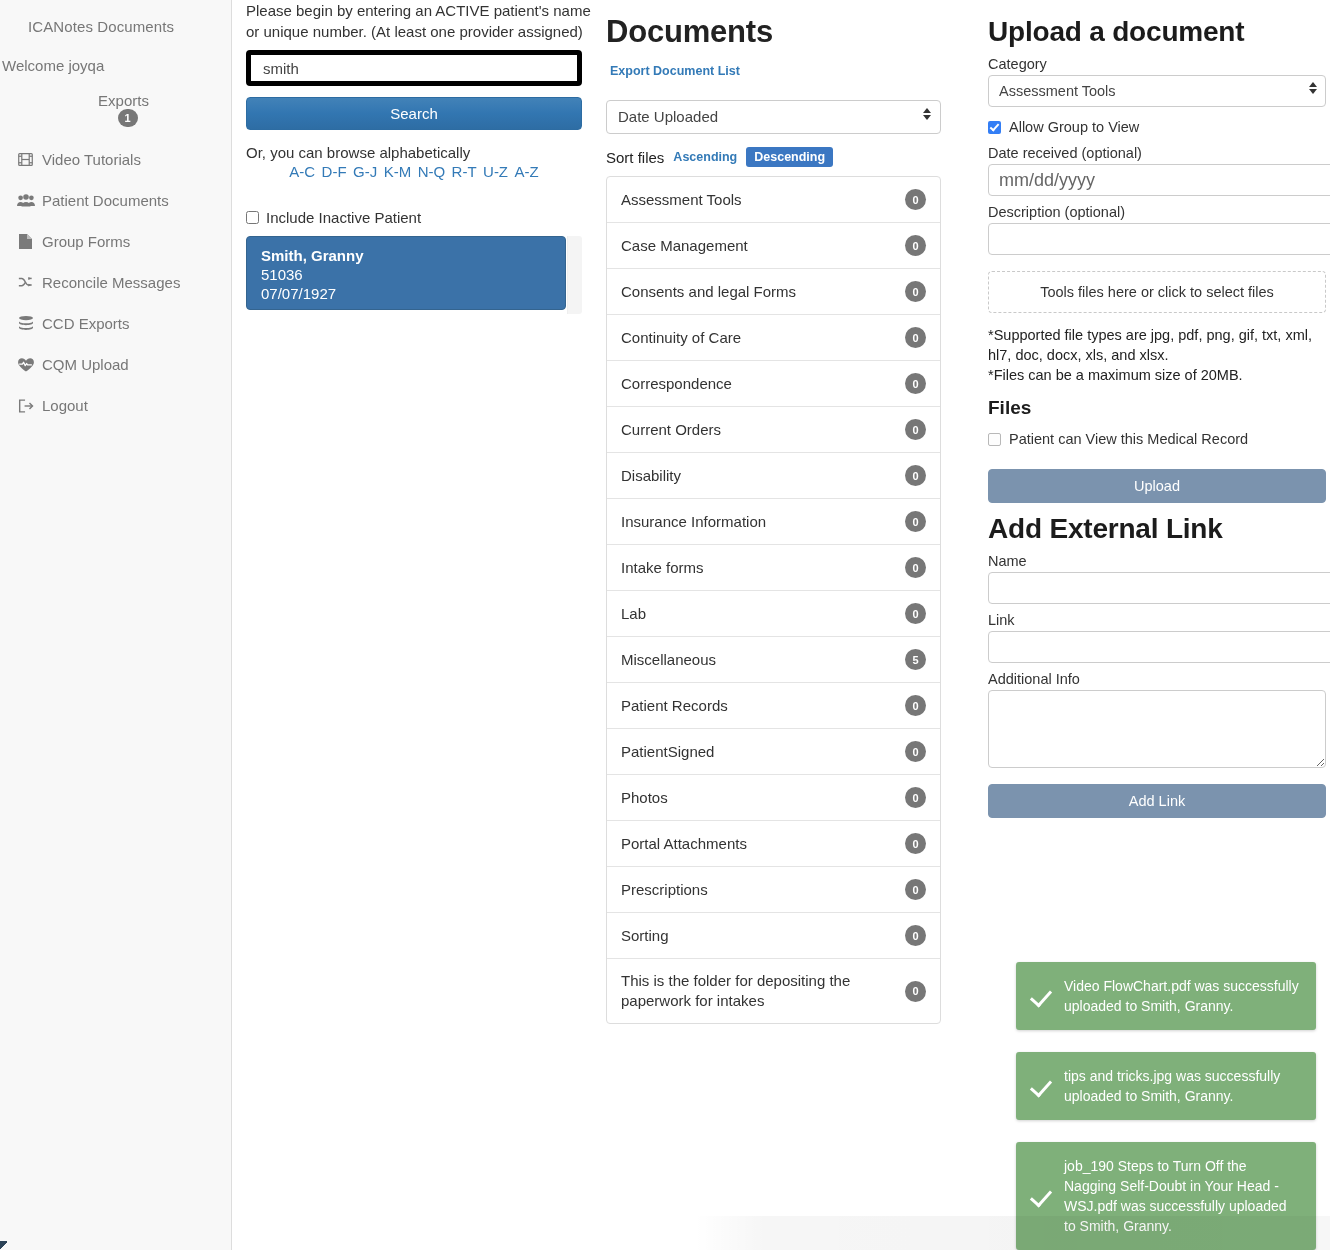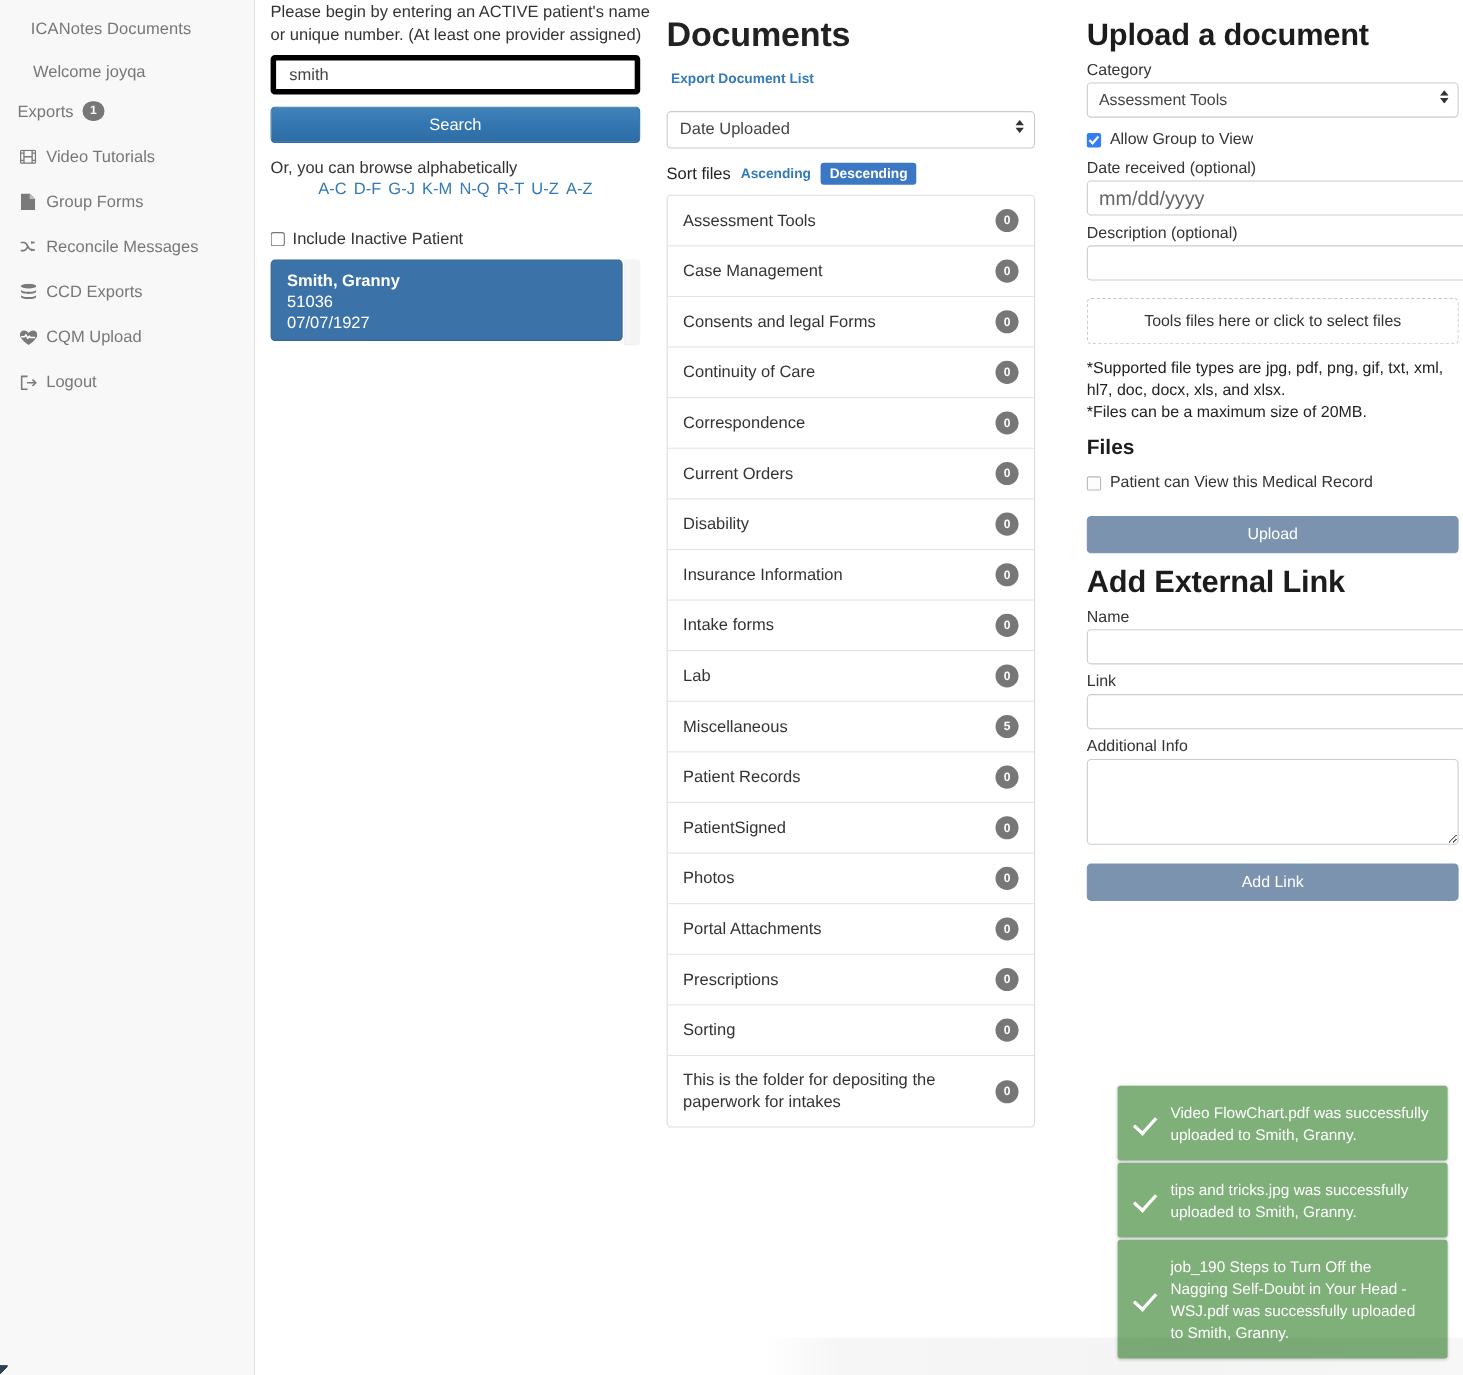--- a/index.html
+++ b/index.html
@@ -22,35 +22,35 @@
     padding-top: 12px;
     position: relative;
   }
   .sidebar-brand {
     font-size: 15px; color: #777777;
     padding: 6px 0 6px 28px;
     letter-spacing: .1px;
   }
   .sidebar-welcome {
     font-size: 15px; color: #777777;
-    padding: 16px 0 6px 30px;
+    padding: 16px 0 6px 2px;
   }
   .sidebar-item {
     display: flex; align-items: center;
     padding: 12px 0 12px 16px;
     font-size: 15px; color: #777777;
     cursor: pointer;
     white-space: nowrap;
   }
   .sidebar-item .ico {
     width: 19px; height: 16px; margin-right: 7px;
     display: inline-flex; align-items: center; justify-content: center;
     color: #7a7a7a; flex: 0 0 auto;
   }
-  .sidebar-item.no-icon { padding-left: 16px; }
+  .sidebar-item.no-icon { padding-left: 16px; flex-direction: column; }
   .badge-pill {
     display: inline-block;
     min-width: 20px; height: 18px; line-height: 18px;
     border-radius: 9px;
     background: #777777; color: #ffffff;
     font-size: 11px; font-weight: bold;
     text-align: center; padding: 0 6px;
     margin-left: 8px; vertical-align: middle;
   }
   .corner-mark {
@@ -262,23 +262,23 @@
     width: 338px; height: 78px;
     border: 1px solid #cccccc; border-radius: 4px;
     background: #ffffff; font-size: 14.5px; color: #555555;
     padding: 6px 10px; resize: vertical;
     font-family: "Liberation Sans", sans-serif;
     outline: none;
   }
 
   
   .toast-stack {
-    position: absolute; right: 14px; bottom: 15px;
+    position: absolute; right: 14px; bottom: 0;
     width: 300px;
-    display: flex; flex-direction: column; gap: 2px;
+    display: flex; flex-direction: column; gap: 22px;
   }
   .toast {
     display: flex; align-items: center; gap: 10px;
     background: #7fb07a; color: #ffffff;
     border-radius: 3px; padding: 14px 14px 14px 12px;
     font-size: 14px; line-height: 20px;
     box-shadow: 0 1px 3px rgba(0,0,0,.18);
   }
   .toast .tick {
     flex: 0 0 auto; width: 26px; height: 26px;
@@ -328,20 +328,33 @@
           <line x1="4" y1="7" x2="12" y2="7"></line>
           <line x1="0.7" y1="3.5" x2="4" y2="3.5"></line>
             <line x1="0.7" y1="10.5" x2="4" y2="10.5"></line>
           <line x1="12" y1="3.5" x2="15.3" y2="3.5"></line>
             <line x1="12" y1="10.5" x2="15.3" y2="10.5"></line>
         </svg>
       </span>
       <span>Video Tutorials</span>
     </div>
 
+    <div class="sidebar-item">
+      <span class="ico">
+        <svg width="18" height="13" viewBox="0 0 20 14" fill="#7a7a7a">
+          <circle cx="4" cy="4" r="2.6"></circle>
+            <circle cx="16" cy="4" r="2.6"></circle>
+            <circle cx="10" cy="3.2" r="3.1"></circle>
+          <path d="M0 13c0-2.6 1.8-4.2 4-4.2s4 1.6 4 4.2z"></path>
+          <path d="M12 13c0-2.6 1.8-4.2 4-4.2s4 1.6 4 4.2z"></path>
+          <path d="M5 13.6c0-3 2.2-5 5-5s5 2 5 5z"></path>
+        </svg>
+      </span>
+      <span>Patient Documents</span>
+    </div>
 
     <div class="sidebar-item">
       <span class="ico">
         <svg width="13" height="15" viewBox="0 0 13 15" fill="#7a7a7a">
           <path d="M0 0h8l5 5v10H0z"></path>
           <path d="M8 0l5 5H8z" fill="#bdbdbd"></path>
         </svg>
       </span>
       <span>Group Forms</span>
     </div>

